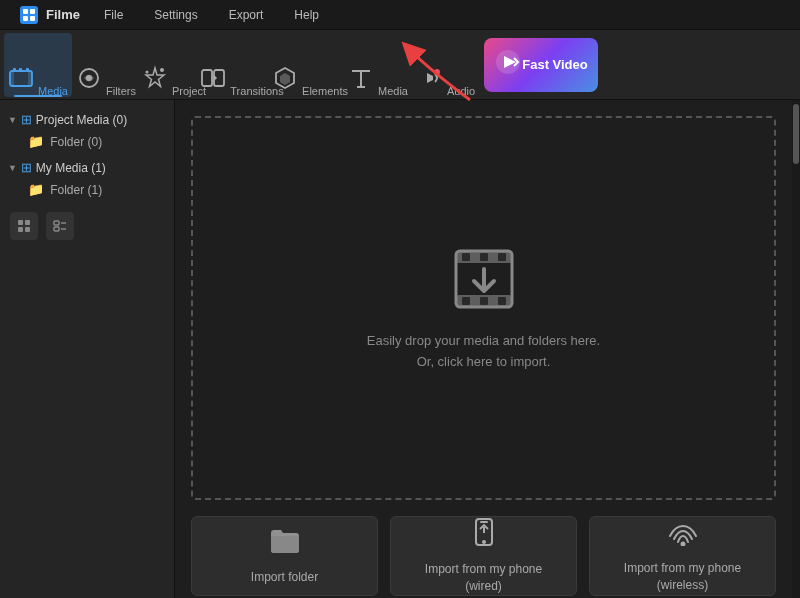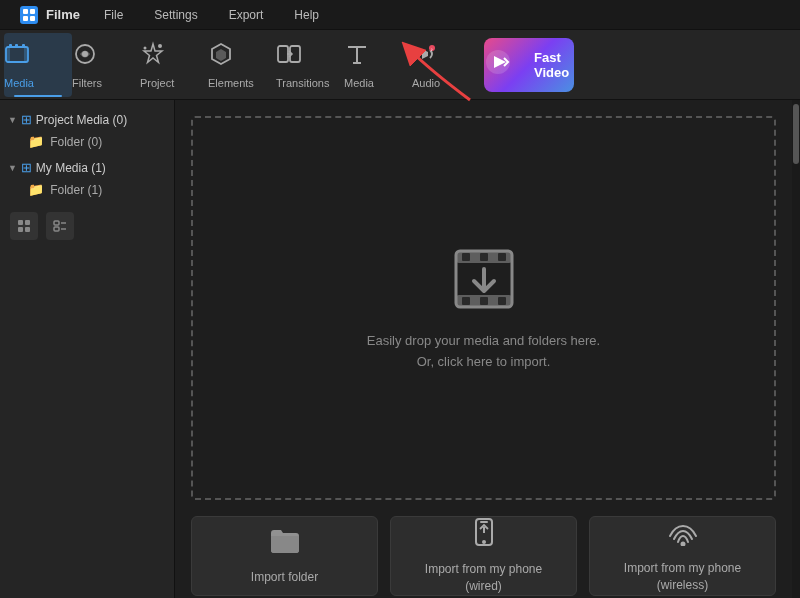--- a/index.html
+++ b/index.html
@@ -47,22 +47,21 @@
     #toolbar {
       height: 70px;
       background: #252525;
       display: flex;
       align-items: center;
       padding: 0 4px;
       border-bottom: 1px solid #111;
     }
     .toolbar-item {
       display: flex;
-      flex-direction: column;
-      align-items: flex-start;
+      align-items: flex-end;
       justify-content: center;
       width: 68px;
       height: 64px;
       cursor: pointer;
       border-radius: 4px;
       gap: 4px;
       position: relative;
     }
     .toolbar-item.active { background: #2a3a4a; }
     .toolbar-item .t-icon {
@@ -81,28 +80,28 @@
       bottom: 0;
       left: 10px; right: 10px;
       height: 2px;
       background: #4a9ee8;
       border-radius: 1px;
     }
 
     
     .fast-video-btn {
       margin-left: 4px;
-      width: 90px;
+      width: 114px;
       height: 54px;
       border-radius: 8px;
       background: linear-gradient(135deg, #e84a8a, #7b3ff2, #4a90e2);
       display: flex;
       align-items: center;
       justify-content: center;
-      gap: 22px;
+      gap: 0;
       cursor: pointer;
       position: relative;
       overflow: hidden;
     }
     .fast-video-btn .fv-icon {
       font-size: 20px; color: #fff;
     }
     .fast-video-btn .fv-label {
       font-size: 13px; font-weight: 600; color: #fff;
     }
@@ -293,37 +292,37 @@
         <circle cx="20" cy="5" r="2" fill="#aaa"></circle>
         <circle cx="5" cy="7" r="1.5" fill="#aaa"></circle>
       </svg>
     </span>
     <span class="t-label">Project</span>
   </div>
 
   <div class="toolbar-item">
     <span class="t-icon">
       <svg width="26" height="26" viewBox="0 0 26 26" fill="none">
-        <polygon points="13,3 22,8 22,18 13,23 4,18 4,8" stroke="#aaa" stroke-width="1.8" fill="none"></polygon>
-        <polygon points="13,8 18,11 18,17 13,20 8,17 8,11" fill="#aaa" opacity="0.4"></polygon>
-      </svg>
-    </span>
-    <span class="t-label">Elements</span>
-  </div>
-
-  <div class="toolbar-item">
-    <span class="t-icon">
-      <svg width="26" height="26" viewBox="0 0 26 26" fill="none">
         <rect x="2" y="5" width="10" height="16" rx="2" stroke="#aaa" stroke-width="1.8" fill="none"></rect>
         <rect x="14" y="5" width="10" height="16" rx="2" stroke="#aaa" stroke-width="1.8" fill="none"></rect>
         <path d="M11 13 L15 13" stroke="#aaa" stroke-width="1.5"></path>
         <path d="M13 10 L16 13 L13 16" stroke="#aaa" stroke-width="1.5" fill="none"></path>
       </svg>
     </span>
     <span class="t-label">Transitions</span>
+  </div>
+
+  <div class="toolbar-item">
+    <span class="t-icon">
+      <svg width="26" height="26" viewBox="0 0 26 26" fill="none">
+        <polygon points="13,3 22,8 22,18 13,23 4,18 4,8" stroke="#aaa" stroke-width="1.8" fill="none"></polygon>
+        <polygon points="13,8 18,11 18,17 13,20 8,17 8,11" fill="#aaa" opacity="0.4"></polygon>
+      </svg>
+    </span>
+    <span class="t-label">Elements</span>
   </div>
 
   <div class="toolbar-item">
     <span class="t-icon">
       <svg width="26" height="26" viewBox="0 0 26 26" fill="none">
         <path d="M4 6 L22 6" stroke="#aaa" stroke-width="2"></path>
         <path d="M13 6 L13 22" stroke="#aaa" stroke-width="2"></path>
         <path d="M9 22 L17 22" stroke="#aaa" stroke-width="2"></path>
       </svg>
     </span>

